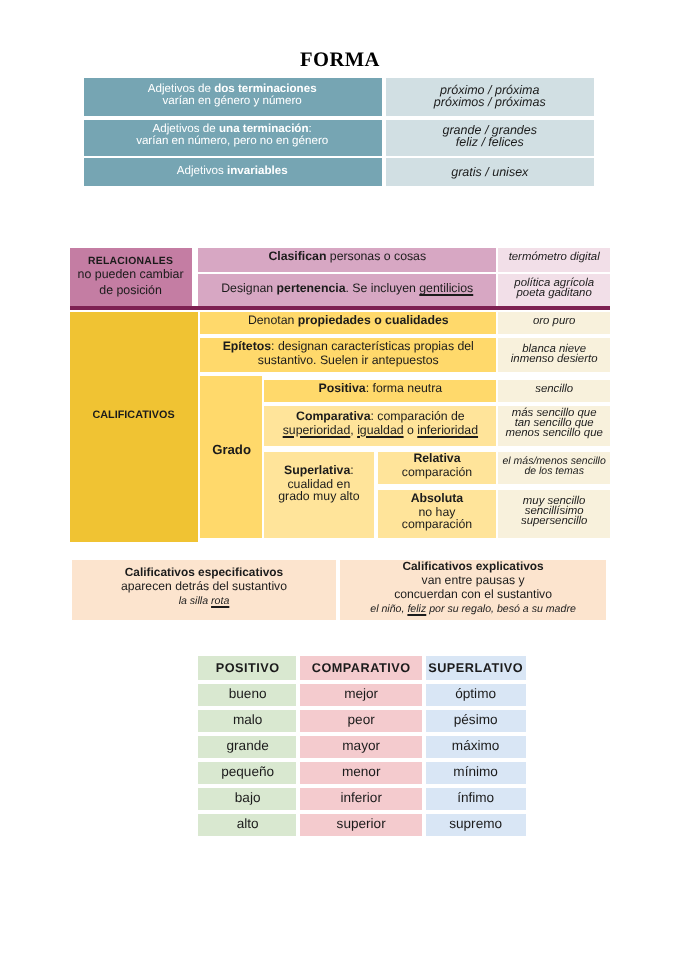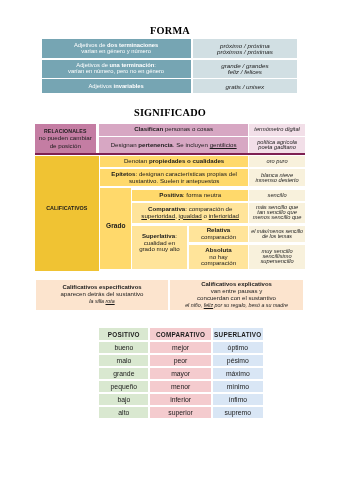--- a/index.html
+++ b/index.html
@@ -85,21 +85,20 @@
     <div class="frow">
       <div class="fL" style="height:13.7px">
         <div><span>Adjetivos </span><b>invariables</b></div>
       </div>
       <div class="fR" style="height:13.7px">
         <div>gratis / unisex</div>
       </div>
     </div>
   </div>
 
-  <div class="h1" style="top:108.3px"><u>SIGNIFICADO</u></div>
 
   <div id="sig">
     <div class="sgrid" style="height:147px">
 
       <div class="cell" style="left:0;top:0;width:61.2px;height:29.5px;background:#c47da3">
         <div class="catlabel">RELACIONALES</div>
         <div class="catsub">no pueden cambiar</div>
         <div class="catsub">de posición</div>
       </div>
 

